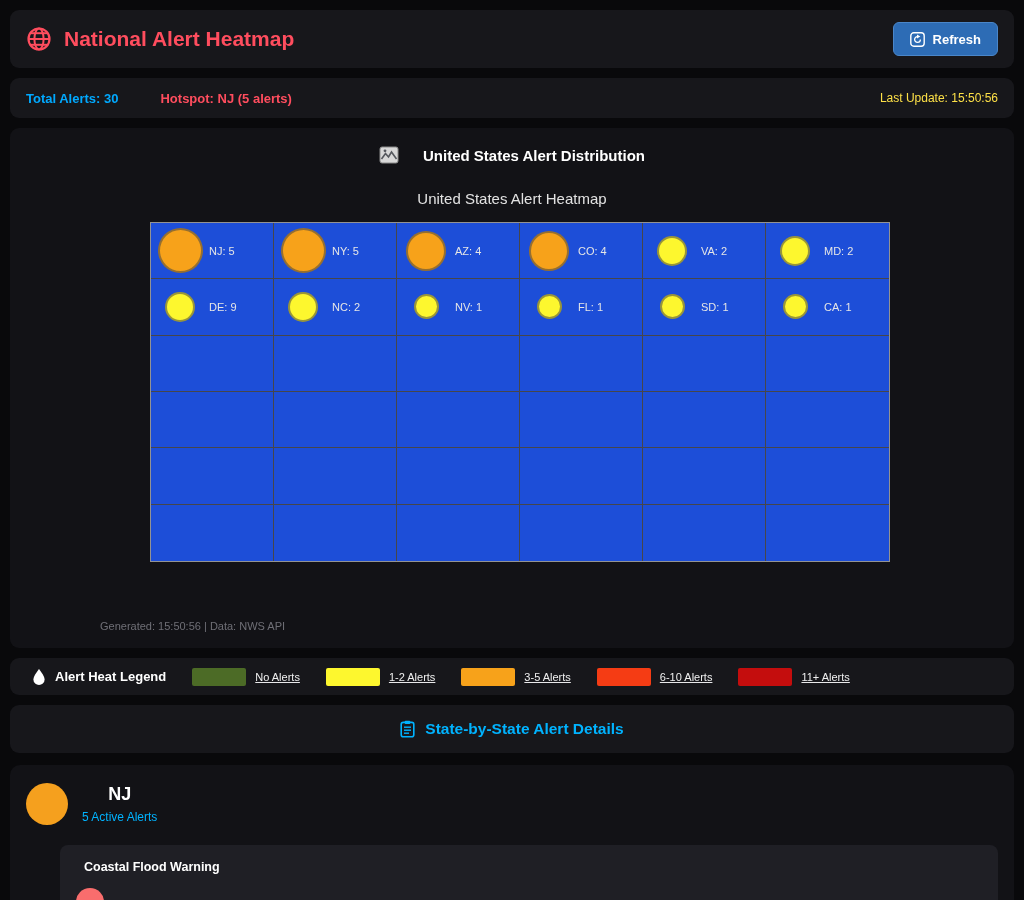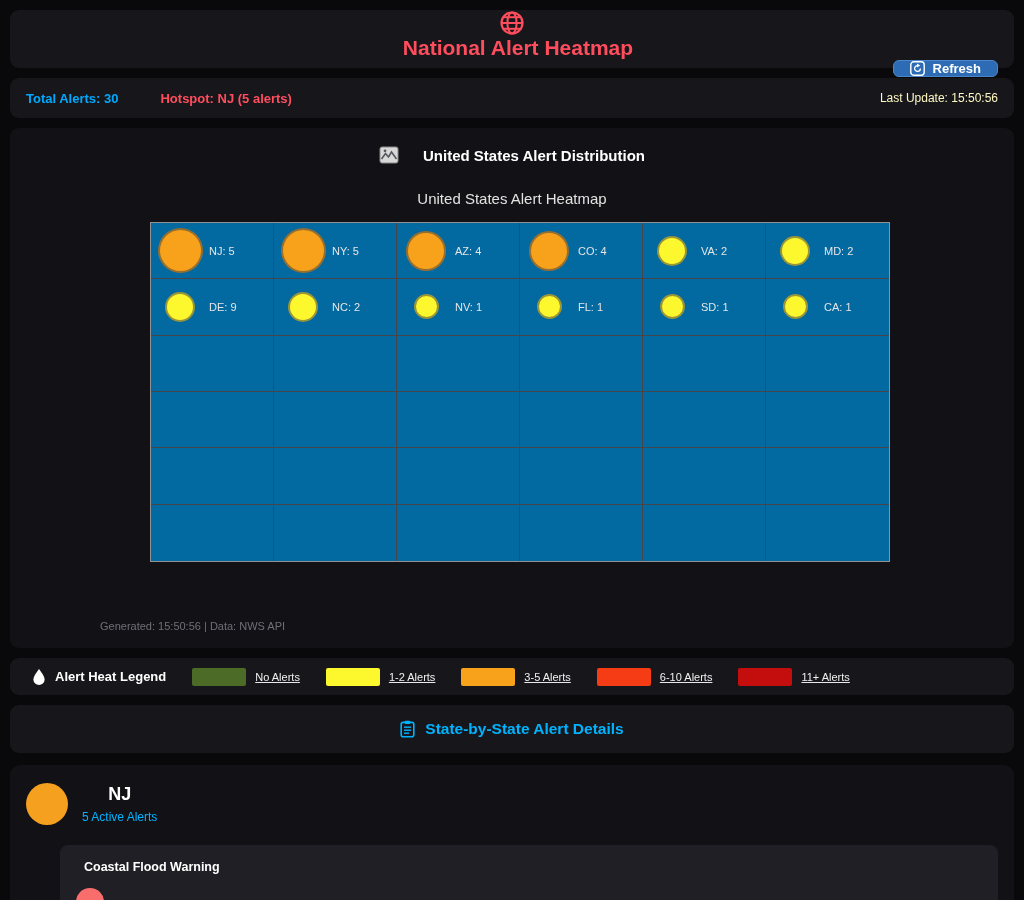--- a/index.html
+++ b/index.html
@@ -6,43 +6,43 @@
   html,body { width:1024px; height:900px; }
   body {
     background:#09090b;
     font-family:"Liberation Sans", sans-serif;
     color:#e8e8ea;
     overflow:hidden;
   }
   .panel { background:#17171b; border-radius:9px; margin:0 10px 10px 10px; }
 
   
-  .app-header { height:58px; display:flex; align-items:center; padding:0 16px; margin-top:10px;flex-direction:column; }
+  .app-header { height:58px; display:flex; align-items:center; padding:0 16px; margin-top:10px; }
   .app-title { color:#ff4d5e; font-size:21px; font-weight:bold; margin-left:12px; }
   .refresh-btn {
     margin-left:auto; background:#2d6cb5; border:1px solid #4a86c9; color:#fff;
     font-family:"Liberation Sans", sans-serif; font-size:13px; font-weight:bold;
     border-radius:6px; height:34px; padding:0 16px; display:flex; align-items:center; gap:8px; cursor:pointer;
   }
 
   
   .stats-bar { height:40px; display:flex; align-items:center; padding:0 16px; font-size:13px; }
   .stat-total { color:#00a9ff; font-weight:bold; }
   .stat-hotspot { color:#ff4d5e; font-weight:bold; margin-left:42px; }
-  .stat-update { margin-left:auto; color:#fef9c3; font-size:12px; font-weight:normal; }
+  .stat-update { margin-left:auto; color:#fde047; font-size:12px; font-weight:normal; }
 
   
   .chart-panel { background:#121216; height:520px; position:relative; }
   .chart-head { display:flex; align-items:center; justify-content:center; gap:24px; padding-top:18px; }
   .chart-head-title { font-size:15px; font-weight:bold; color:#ffffff; }
   .chart-title { text-align:center; margin-top:26px; font-size:15px; color:#e2e2e2; }
   .heat-grid {
     position:absolute; left:140px; top:94px; width:740px; height:340px;
     display:grid; grid-template-columns:repeat(6,1fr); grid-template-rows:repeat(6,1fr);
-    border:1px solid #939393; background:#0369a1;
+    border:1px solid #939393; background:#1d4ed8;
   }
   .cell { border-right:1px solid #46464a; border-bottom:1px solid #46464a; display:flex; align-items:center; padding-left:4px; overflow:hidden; }
   .cell:nth-child(6n) { border-right:none; }
   .cell:nth-child(n+31) { border-bottom:none; }
   .dot-wrap { width:50px; min-width:50px; display:flex; justify-content:center; align-items:center; }
   .dot { border-radius:50%; border:2px solid rgba(70,70,70,0.55); }
   .cell-label { font-size:11px; color:#e6e6e6; margin-left:4px; white-space:nowrap; }
   .chart-footer { position:absolute; left:90px; bottom:16px; font-size:11px; color:#6f6f76; }
 
   

